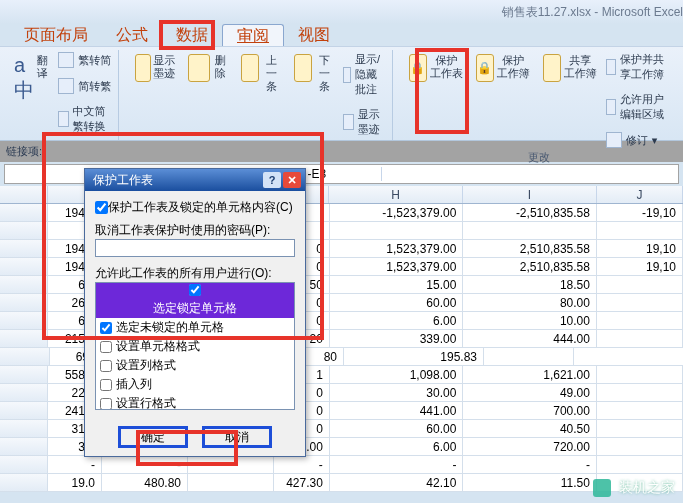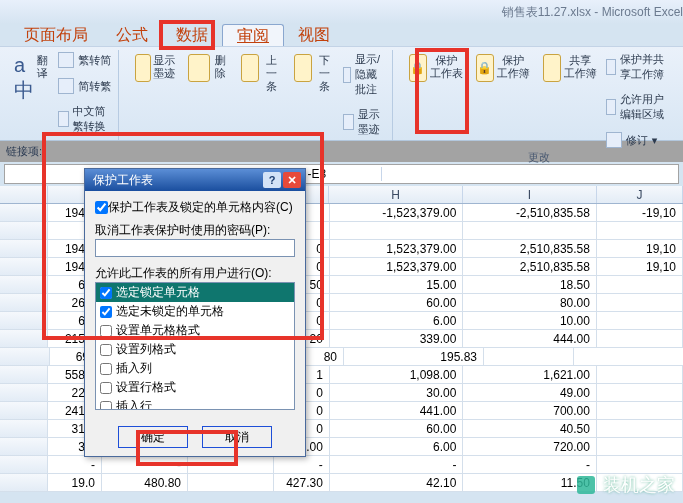--- a/index.html
+++ b/index.html
@@ -39,27 +39,27 @@
 .dlg-title { height: 22px; background: linear-gradient(#5b8ed6,#1a4e9e); color: #fff; display: flex; align-items: center; justify-content: space-between; padding: 0 4px 0 8px; font-size: 12px; }
 .dlg-close { display: flex; gap: 2px; }
 .dlg-close .btn { width: 18px; height: 16px; display: flex; align-items: center; justify-content: center; font-size: 11px; font-weight: bold; border-radius: 2px; }
 .dlg-close .help { background: #d2e2f7; color: #1a3c70; }
 .dlg-close .x { background: #e74a3a; color: #fff; }
 .dlg-body { padding: 8px 10px; font-size: 12px; color: #000; }
 .dlg-body label { display: flex; align-items: center; margin-bottom: 6px; }
 .dlg-body input[type=text] { width: 100%; height: 18px; border: 1px solid #7a92b2; background: #fff; margin-bottom: 8px; }
 .listbox { border: 1px solid #7a92b2; background: #fff; height: 128px; overflow-y: scroll; }
 .listbox .item { display: flex; align-items: center; gap: 4px; padding: 1px 4px; font-size: 12px; }
-.listbox .item.sel { background: #0f766e; color: #fff; }
+.listbox .item.sel { background: #6d28d9; color: #fff; flex-direction: column; }
 .listbox input[type=checkbox] { width: 12px; height: 12px; }
 .dlg-buttons { display: flex; justify-content: center; gap: 14px; padding: 8px; }
-.dlg-buttons button { width: 70px; height: 22px; font-size: 12px; background: #f0f0f0; border: 1px solid #1d4ed8; cursor: pointer; }
+.dlg-buttons button { width: 70px; height: 22px; font-size: 12px; background: #f0f0f0; border: 3px solid #1d4ed8; cursor: pointer; }
 
 .redbox { position: absolute; border: 4px solid #e7332a; pointer-events: none; }
-.watermark { position: absolute; right: 8px; bottom: 6px; color: #fff; font-size: 18px; opacity: 0.85; display: flex; align-items: center; gap: 8px; text-shadow: 0 0 3px #4a8; }
+.watermark { position: absolute; right: 8px; bottom: 6px; color: #fff; font-size: 14px; opacity: 0.85; display: flex; align-items: center; gap: 8px; text-shadow: 0 0 3px #4a8; }
 .watermark .logo { width: 18px; height: 18px; background: #2fb89a; border-radius: 3px; }
 </style>
 </head>
 <body>
 
 <div class="titlebar">销售表11.27.xlsx - Microsoft Excel</div>
 
 <div class="tabs">
   <div class="tab">页面布局</div>
   <div class="tab">公式</div>

